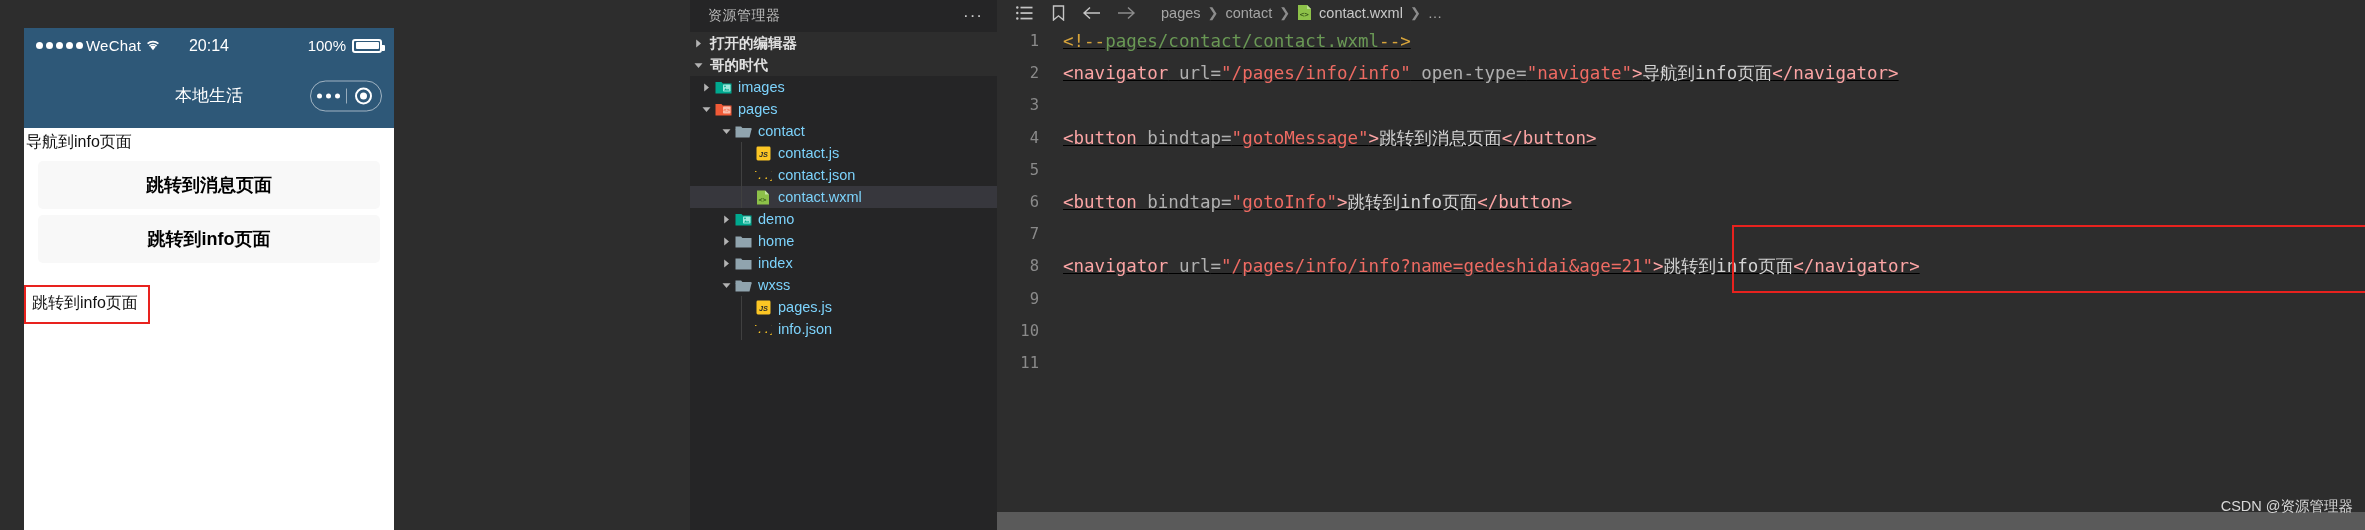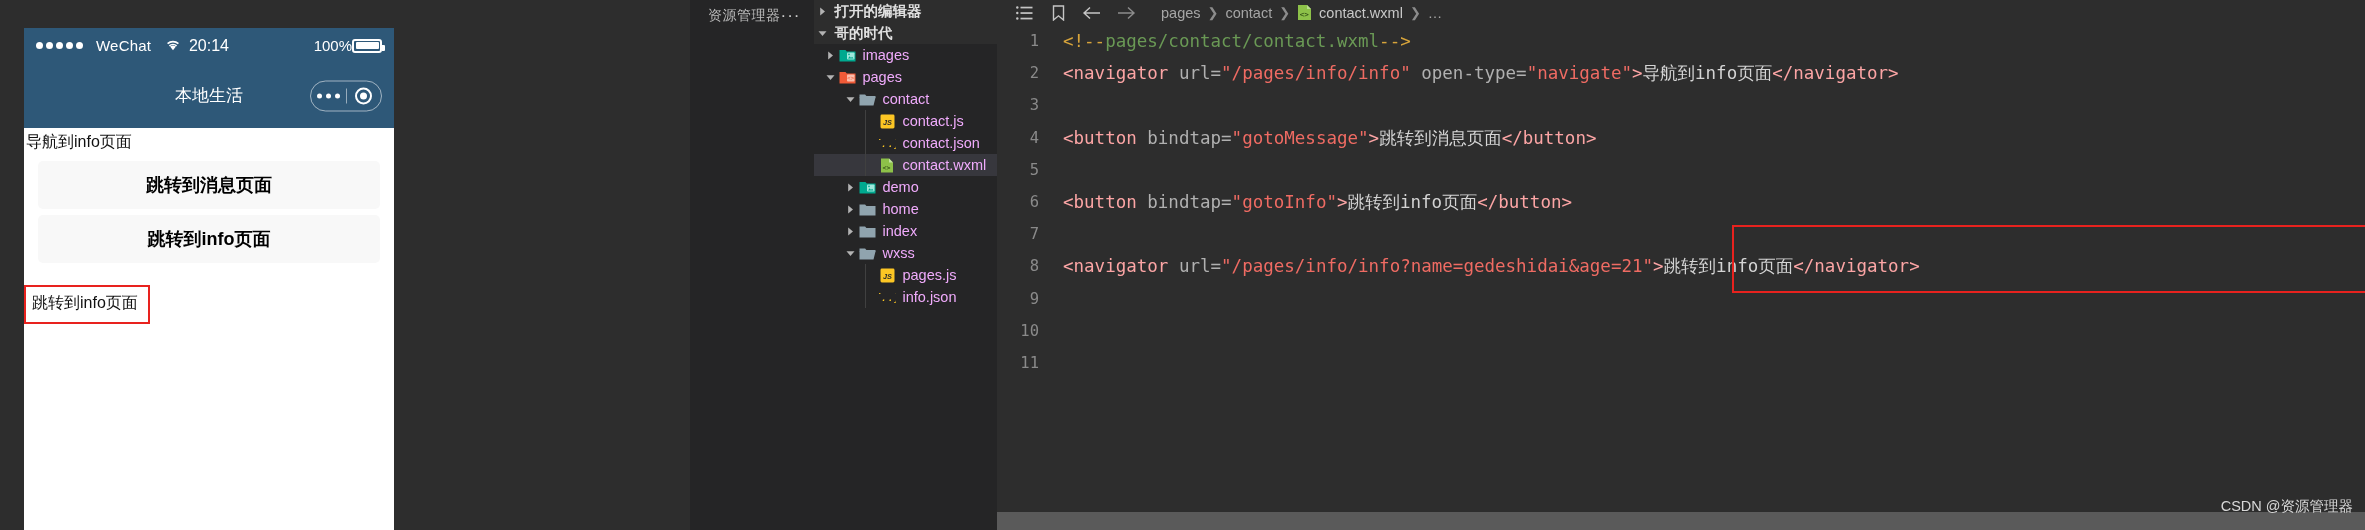--- a/index.html
+++ b/index.html
@@ -7,27 +7,27 @@
               font-family:"Liberation Sans", sans-serif; }
 
   #app { position:relative; width:2365px; height:530px; display:flex; background:#2d2d2d; }
 
   
   .sim-panel { width:690px; height:530px; background:#2d2d2d; position:relative; flex:none; }
   .phone { position:absolute; left:24px; top:28px; width:370px; height:502px;
            background:#ffffff; overflow:hidden; }
   .phone-statusbar { height:35px; background:#2e5878; color:#fff; display:flex;
                      align-items:center; padding:0 12px; font-size:15px; position:relative; }
-  .sb-left { display:flex; align-items:center; gap:13px; }
+  .sb-left { display:flex; align-items:center; gap:3px; }
   .sb-dots { display:flex; gap:3px; align-items:center; }
   .sb-dots i { width:7px; height:7px; border-radius:50%; background:#fff; display:block; }
   .sb-carrier { font-size:15px; letter-spacing:.2px; }
   .sb-wifi { margin-left:1px; display:inline-block; }
   .sb-time { position:absolute; left:0; right:0; text-align:center; font-size:16px; pointer-events:none; }
-  .sb-right { margin-left:auto; display:flex; align-items:center; z-index:2; }
+  .sb-right { margin-left:auto; display:flex; align-items:center; gap:6px; z-index:2; }
   .sb-pct { font-size:15px; }
   .sb-batt { width:30px; height:14px; border:2px solid #fff; border-radius:3px; position:relative; }
   .sb-batt::after { content:""; position:absolute; right:-5px; top:4px; width:3px; height:6px;
                     background:#fff; border-radius:0 1px 1px 0; }
   .sb-batt i { position:absolute; left:1.5px; top:1.5px; bottom:1.5px; right:1.5px; background:#fff; border-radius:1px; display:block;}
 
   .phone-navbar { height:65px; background:#2e5878; color:#fff; position:relative;
                   display:flex; align-items:center; justify-content:center; }
   .nav-title { font-size:17px; }
   .capsule { position:absolute; right:12px; top:50%; transform:translateY(-50%);
@@ -43,27 +43,27 @@
 
   .phone-body { background:#fff; height:402px; position:relative; }
   .nav-link { font-size:16px; color:#111; padding:4px 2px 2px 2px; display:block; }
   .wx-btn { background:#f8f8f8; margin:6px 14px 0 14px; height:48px; border-radius:5px;
             display:flex; align-items:center; justify-content:center;
             font-size:18px; font-weight:bold; color:#000; }
   .nav-link-boxed { display:inline-block; font-size:16px; color:#111;
                     border:2px solid #e8221e; padding:6px 10px 8px 6px; margin-top:22px; }
 
   
-  .explorer { width:307px; height:530px; background:#252526; flex:none; display:flex; flex-direction:row; }
+  .explorer { width:307px; height:530px; background:#252526; flex:none; display:flex; flex-direction:column; }
   .exp-header { height:32px; display:flex; align-items:center; padding:0 14px 0 18px;
                 color:#bbbbbb; font-size:14px; letter-spacing:.5px; }
   .exp-header .ttl { flex:1; }
   .exp-more { color:#cccccc; font-size:17px; letter-spacing:1px; line-height:10px; cursor:pointer; }
   .exp-tree { flex:1; overflow:hidden; }
-  .row { height:22px; display:flex; align-items:center; color:#f0abfc; font-size:14.5px;
+  .row { height:22px; display:flex; align-items:center; color:#7dd3fc; font-size:14.5px;
          white-space:nowrap; position:relative; }
   .row.section { background:#2d2d2d; font-weight:bold; color:#e0e0e0; }
   .row.selected { background:#37373d; }
   .tw { width:16px; flex:none; display:flex; align-items:center; justify-content:center;
         color:#b3b3b3; font-size:9px; }
   .tw.empty { visibility:hidden; }
   .ic { width:19px; flex:none; display:flex; align-items:center; justify-content:center; margin-right:5px;font-style:italic; }
   .lbl { line-height:22px; }
   .guide { position:absolute; width:1px; background:#404040; top:0; bottom:0; }
 
@@ -77,21 +77,21 @@
   .bc-sep { margin:0 7px; color:#8c8c8c; font-size:13px; }
   .bc-item { color:#a6a6a6; }
   .bc-file { color:#c8c8c8; }
   .bc-fileic { margin-right:7px; display:inline-flex; vertical-align:-3px; }
 
   .code { position:absolute; top:25px; left:0; right:0; bottom:0;
           font-family:"DejaVu Sans Mono","Liberation Mono",monospace; font-size:17.5px; }
   .cl { height:32.2px; display:flex; align-items:center; }
   .ln { width:48px; text-align:right; color:#8a8a8a; font-size:15.5px; flex:none;
         padding-right:6px; font-family:"DejaVu Sans Mono",monospace; }
-  .ct { padding-left:18px; white-space:pre; }
+  .ct { padding-left:18px; white-space:pre;text-decoration:underline; }
 
   .t-tag   { color:#fca5a5; }
   .t-attr  { color:#b0b0b0; }
   .t-str   { color:#ef6b63; }
   .t-cmt   { color:#6a9955; }
   .t-cmtm  { color:#d7a43b; }
   .t-txt   { color:#d4d4d4; }
   .t-eq    { color:#b0b0b0; }
 
   .hl-box { position:absolute; left:735px; top:225px; width:770px; height:68px;

